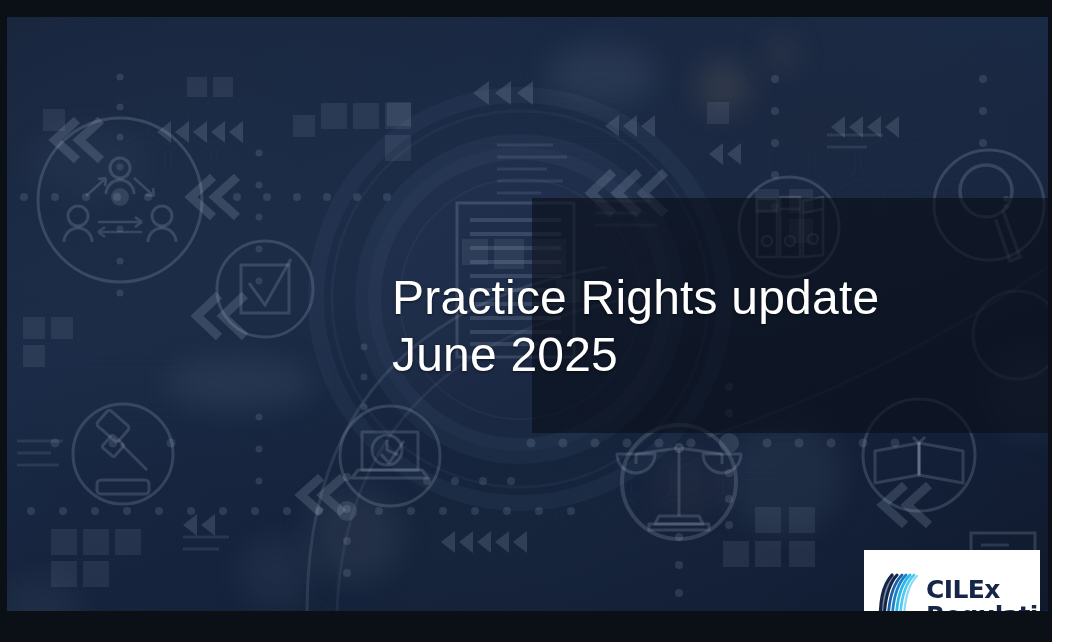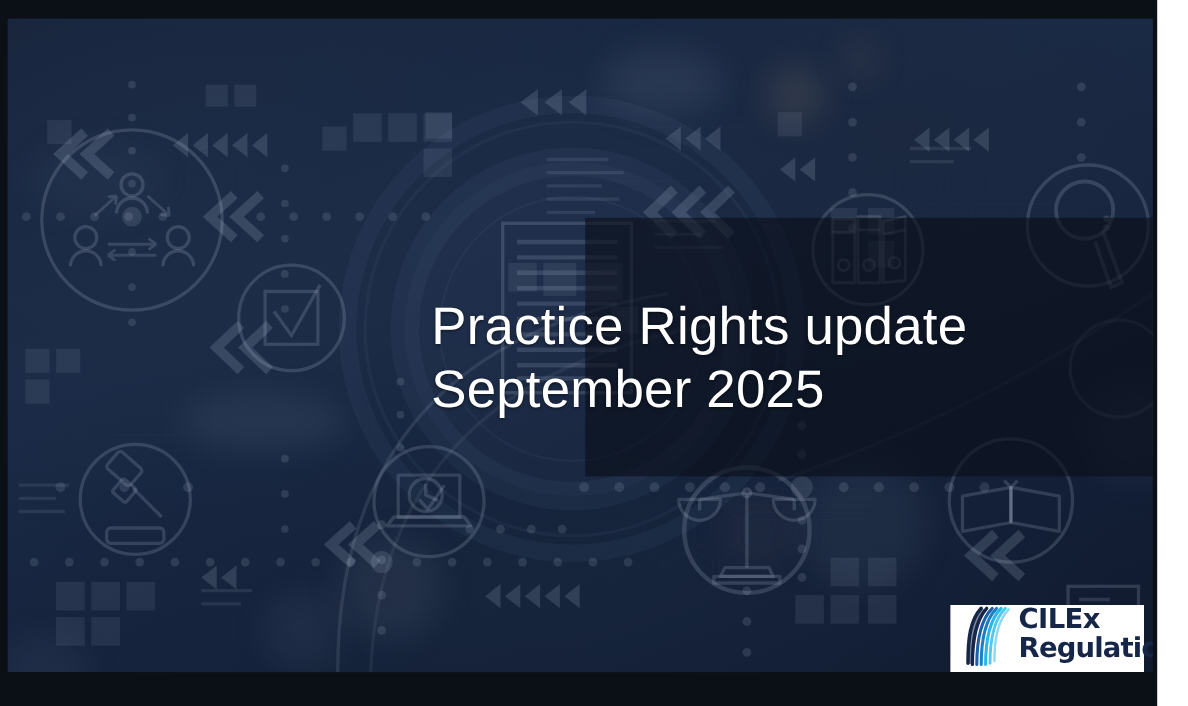--- a/index.html
+++ b/index.html
@@ -118,21 +118,21 @@
 
   
   #logo-box {
     position: absolute;
     left: 857px;
     top: 533px;
     width: 176px;
     height: 78px;
     background: #ffffff;
     display: flex;
-    align-items: flex-start;
+    align-items: flex-end;
     z-index: 7;
     padding-left: 11px;
   }
   #logo-mark { width: 44px; height: 56px; flex: 0 0 44px; }
   #logo-words {
     margin-left: 7px;
     color: #152648;
     font-weight: 700;
     line-height: 1.02;
     font-family: "DejaVu Sans", sans-serif;
@@ -602,21 +602,21 @@
           <path d="M300 594 Q300 300 600 250"></path>
           <path d="M330 594 Q340 330 640 278" opacity=".6"></path>
           <path d="M1041 250 Q880 360 700 420" opacity=".5"></path>
         </g>
       </svg>
 
       <div id="title-panel"></div>
 
       <div id="title-block">
         <span class="line">Practice Rights update</span>
-        <span class="line">September 2025</span>
+        <span class="line">June 2025</span>
       </div>
 
       <div id="logo-box">
         <svg id="logo-mark" viewBox="0 0 44 56">
           <g fill="none" stroke-linecap="round">
             <path d="M5 53 C5 30 7 14 17 3" stroke="#152648" stroke-width="3.2"></path>
             <path d="M9 54 C9 31 12 14 22 3" stroke="#152648" stroke-width="3.0"></path>
             <path d="M13 54 C13 31 17 13 27 3" stroke="#1b5fa8" stroke-width="2.8"></path>
             <path d="M17 54 C17 31 21 13 31 3" stroke="#1b7fc4" stroke-width="2.8"></path>
             <path d="M21 54 C21 31 25 13 35 3" stroke="#29b6e8" stroke-width="2.8"></path>

